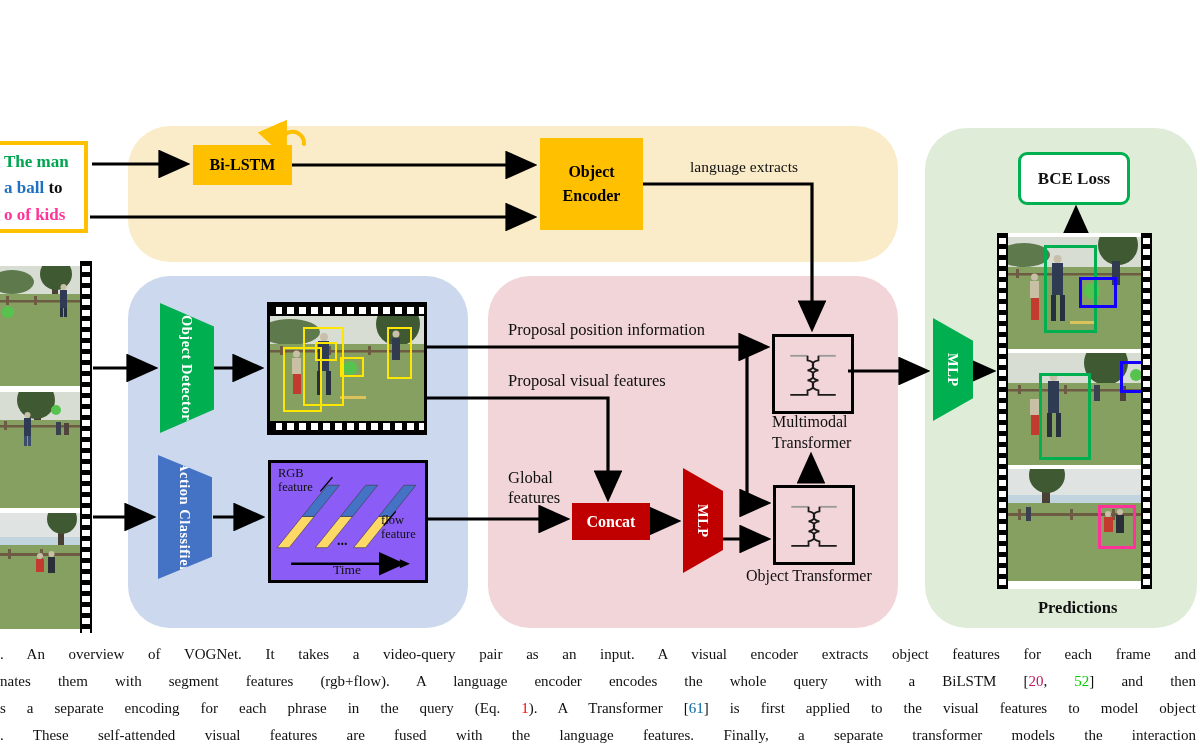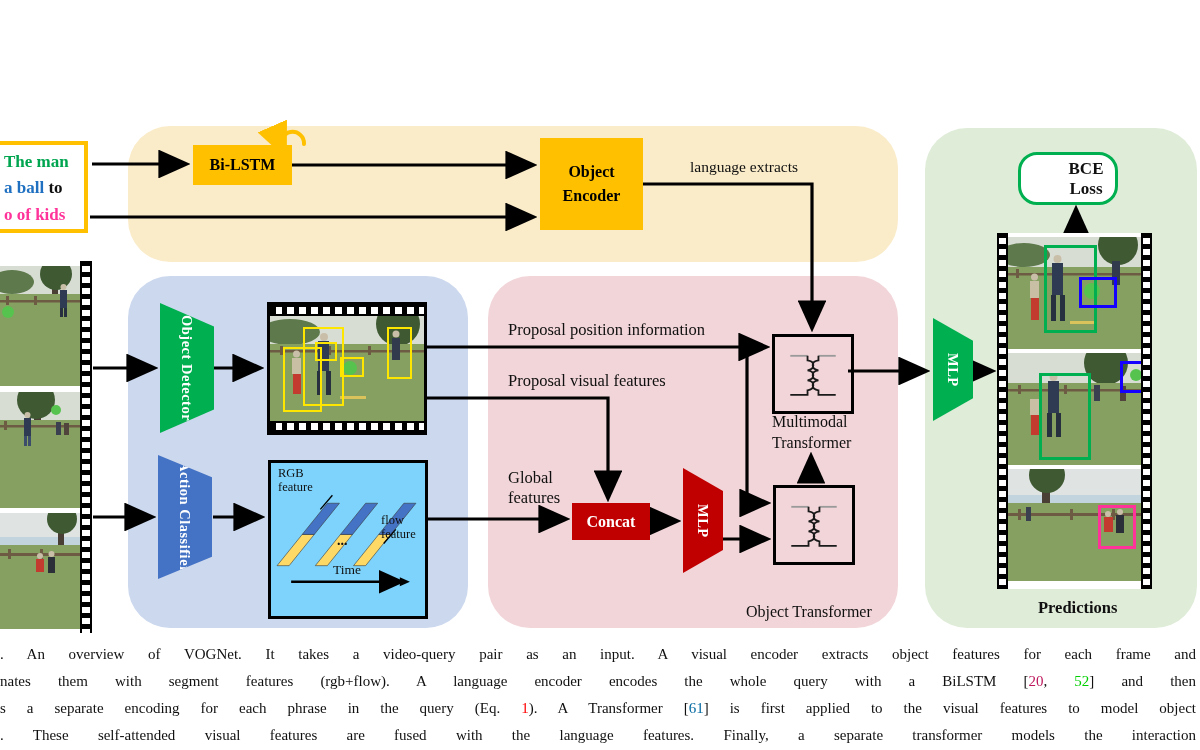--- a/index.html
+++ b/index.html
@@ -179,21 +179,21 @@
       <div class="dbox y" style="left:70px;top:41px;width:20px;height:16px;"></div>
       <div class="dbox y" style="left:117px;top:11px;width:21px;height:48px;"></div>
       <div class="dbox y" style="left:45px;top:26px;width:18px;height:15px;"></div>
     </div>
   </div>
 
   <div class="node trap" style="left:158px;top:455px;width:54px;height:124px;background:#4472C4;">
     <span class="vtext wrapv">Action Classifier</span>
   </div>
 
-  <div class="abs" style="left:268px;top:460px;width:160px;height:159px;border:3.5px solid #000;box-sizing:border-box;background:#7dd3fc;z-index:10;">
+  <div class="abs" style="left:268px;top:460px;width:160px;height:123px;border:3.5px solid #000;box-sizing:border-box;background:#8b5cf6;z-index:10;">
     <svg class="scene" viewBox="0 0 153 116">
 
       <g stroke="#3a3a3a" stroke-width="0.6">
         <polygon points="6,84 31,53 43,53 18,84" fill="#FFD966"></polygon>
         <polygon points="31,53 56,22 68,22 43,53" fill="#4472C4"></polygon>
         <polygon points="44,84 69,53 81,53 56,84" fill="#FFD966"></polygon>
         <polygon points="69,53 94,22 106,22 81,53" fill="#4472C4"></polygon>
         <polygon points="82,84 107,53 119,53 94,84" fill="#FFD966"></polygon>
         <polygon points="107,53 132,22 144,22 119,53" fill="#4472C4"></polygon>
       </g>
@@ -230,29 +230,29 @@
   <div class="small-label" style="left:772px;top:412px;width:100px;white-space:normal;line-height:1.3;">Multimodal Transformer</div>
 
   <div class="tbox" style="left:773px;top:485px;width:76px;height:74px;">
     <svg width="64" height="60" viewBox="0 0 70 66">
       <path d="M10 13 H29" stroke="#9a9a9a" stroke-width="2" fill="none"></path>
       <path d="M60 13 H41" stroke="#9a9a9a" stroke-width="2" fill="none"></path>
       <path d="M29 13 V18 C37.5 19 37.5 28 29 29 C37.5 30 37.5 39 29 40 C37.5 41 37.5 50 29 51 V56 H10" stroke="#1a1a1a" stroke-width="2" fill="none"></path>
       <path d="M41 13 V18 C32.5 19 32.5 28 41 29 C32.5 30 32.5 39 41 40 C32.5 41 32.5 50 41 51 V56 H60" stroke="#1a1a1a" stroke-width="2" fill="none"></path>
     </svg>
   </div>
-  <div class="small-label" style="left:746px;top:567px;margin-top:36px;">Object Transformer</div>
+  <div class="small-label" style="left:746px;top:567px;">Object Transformer</div>
 
 
   <div class="node" style="left:933px;top:318px;width:40px;height:103px;background:#00B050;clip-path:polygon(0 0,100% 22%,100% 78%,0 100%);">
     <span class="vtext">MLP</span>
   </div>
 
-  <div class="node" style="left:1018px;top:152px;width:100px;height:53px;background:#fff;border:3.5px solid #00B050;
-              border-radius:19px;box-sizing:border-box;font-size:17px;padding-left:36px;">BCE Loss</div>
+  <div class="node" style="left:1018px;top:152px;width:112px;height:53px;background:#fff;border:3.5px solid #00B050;
+              border-radius:9px;box-sizing:border-box;font-size:17px;">BCE Loss</div>
 
   <div class="abs" style="left:997px;top:233px;width:155px;height:356px;background:#fff;z-index:10;">
     <div class="sproc-v" style="left:0;top:0;width:11px;height:356px;box-sizing:border-box;"></div>
     <div class="sproc-v" style="right:0;top:0;width:11px;height:356px;box-sizing:border-box;"></div>
 
     <div class="filmframe" style="left:11px;top:4px;width:133px;height:112px;">
       <svg class="scene" viewBox="0 0 133 112" preserveAspectRatio="none">
         <rect x="0" y="0" width="133" height="32" fill="#D8DDD4"></rect>
         <ellipse cx="16" cy="18" rx="26" ry="12" fill="#5E7A4C"></ellipse>
         <rect x="104" y="2" width="8" height="52" fill="#4A3F35"></rect>

